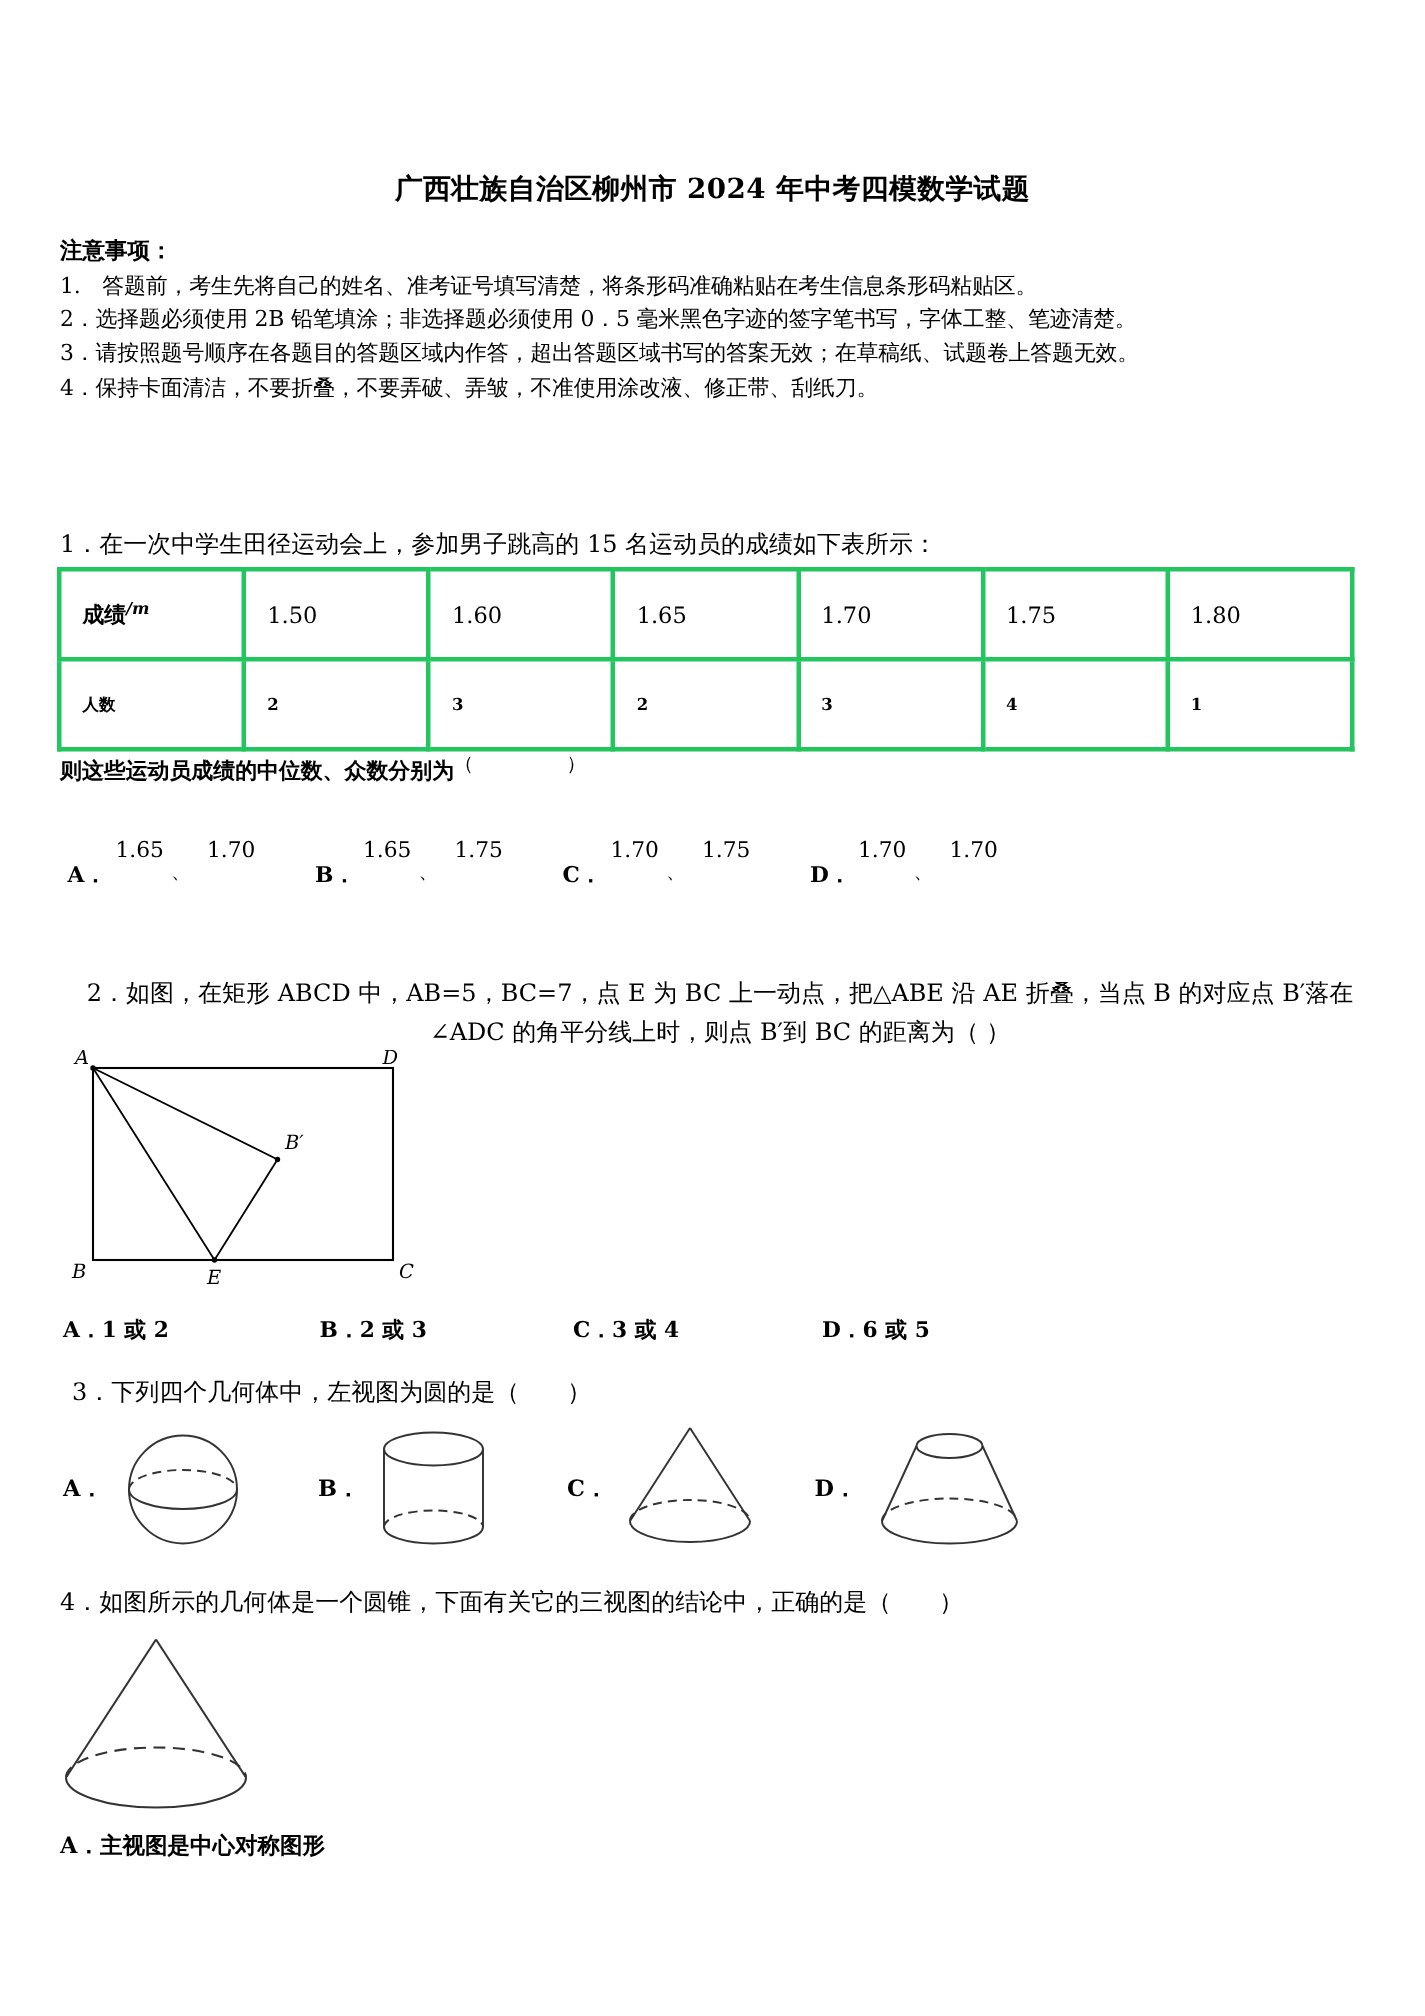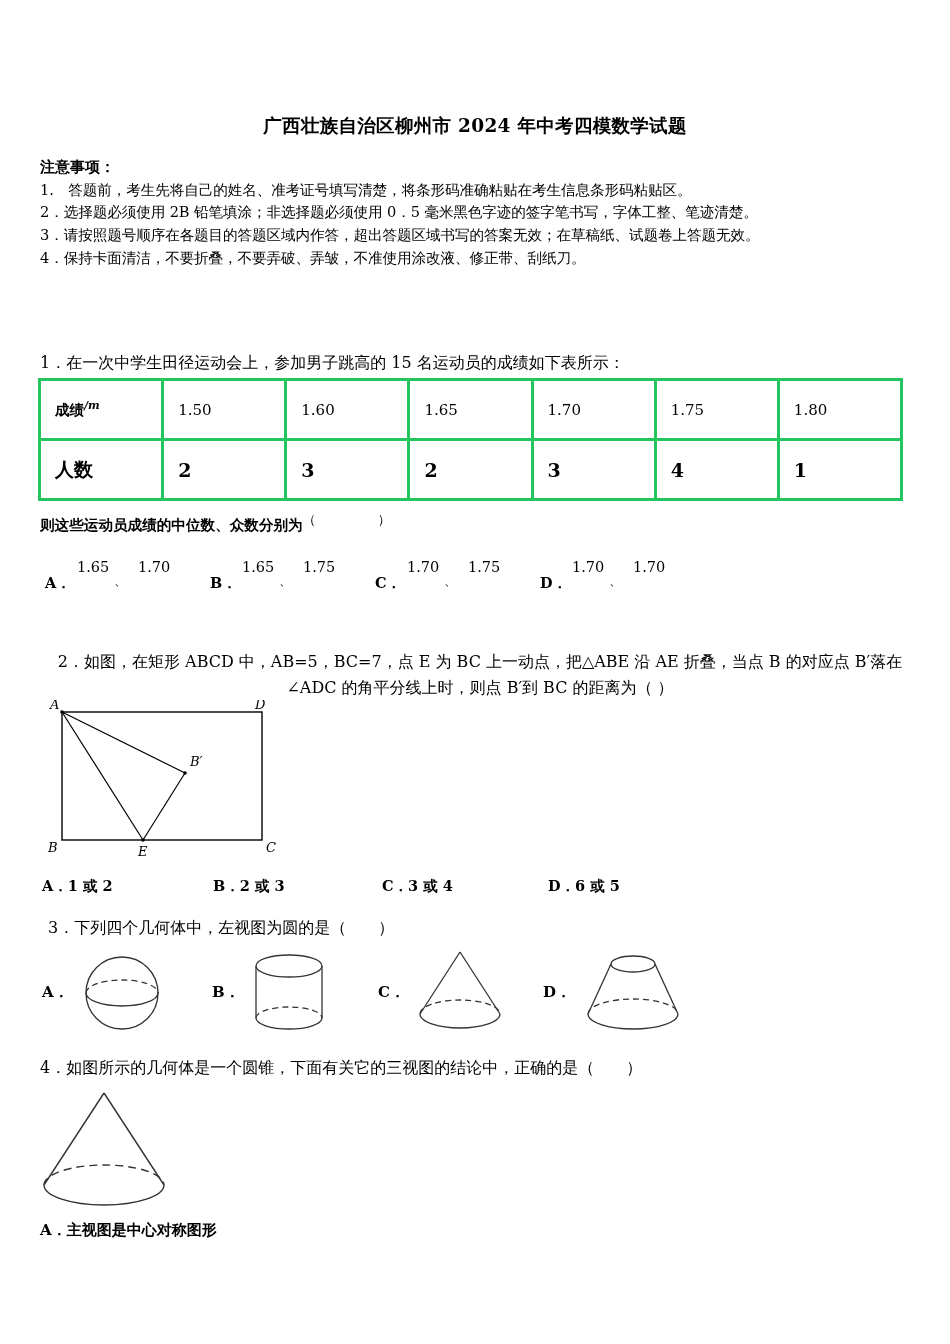--- a/index.html
+++ b/index.html
@@ -89,33 +89,33 @@
     font-size: 15px;
     font-family: "DejaVu Serif", "Liberation Serif", serif;
     vertical-align: middle;
   }
   table.grades td.hdr {
     font-weight: bold;
     font-size: 14.5px;
   }
   table.grades tr.counts td {
     font-weight: bold;
-    font-size: 19px;
+    font-size: 11px;
   }
   table.grades tr.counts td.hdr { font-weight: bold; }
   .sup-m {
     font-size: 11px;
     font-style: italic;
     vertical-align: super;
     font-family: "DejaVu Serif", "Liberation Serif", serif;
   }
 
   .afterline {
     position: absolute;
-    left: 40px; top: 511px;
+    left: 40px; top: 500px;
     font-size: 14.6px;
     font-weight: bold;
     font-family: "DejaVu Serif", "Liberation Serif", serif;
     white-space: nowrap;
   }
   .afterline .paren {
     font-size: 13px;
     font-weight: normal;
     vertical-align: super;
     letter-spacing: 12px;

